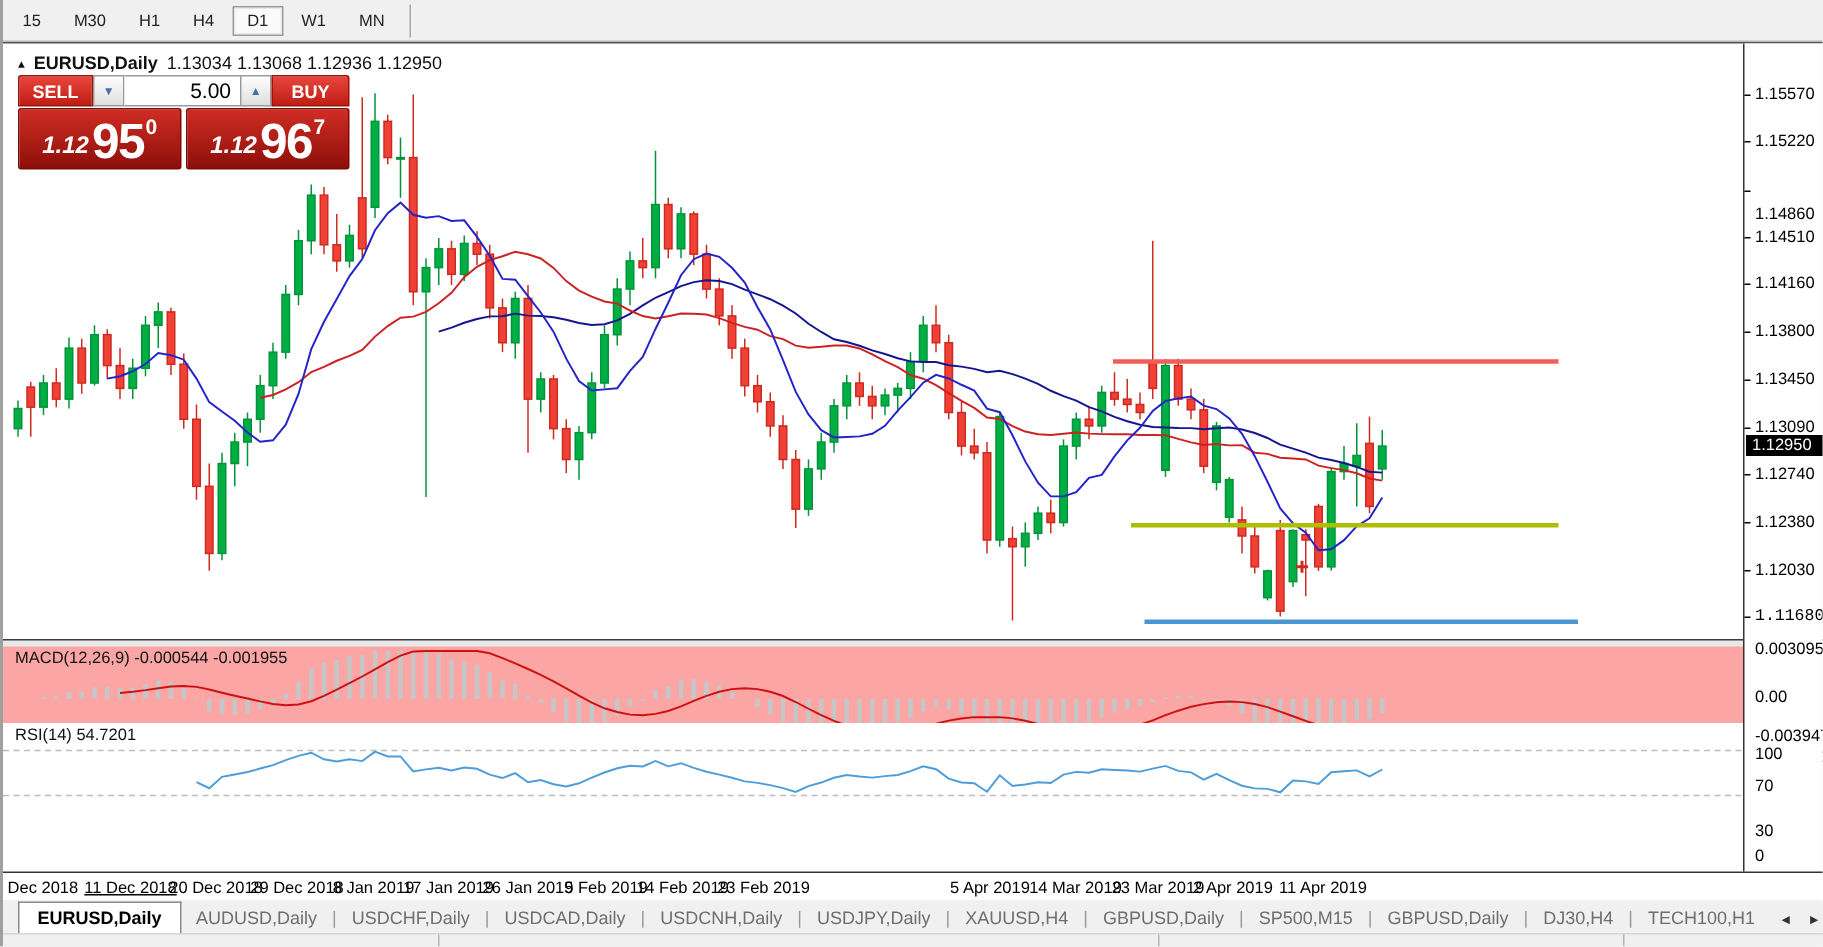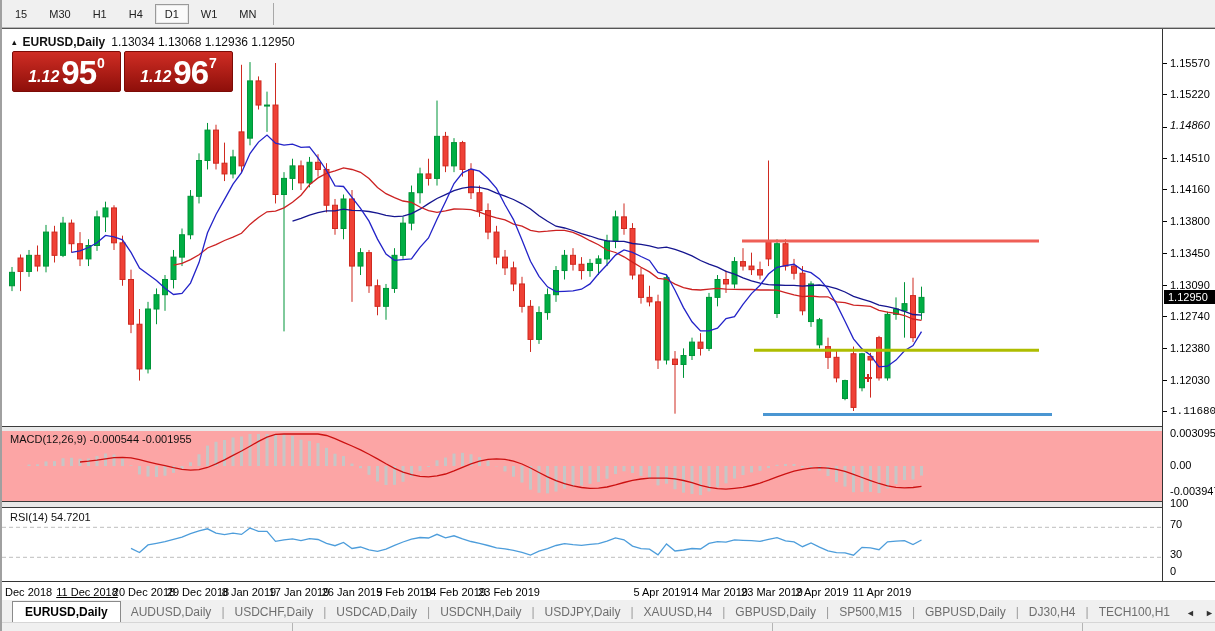--- a/index.html
+++ b/index.html
@@ -11,21 +11,21 @@
   .tb-sep{width:1px;height:22px;background:#a8a8a8;margin:0 6px;}
   
   #chartwin{position:absolute;left:0;top:28px;width:1215px;height:572px;background:#fff;border-top:1px solid #555;}
   #pricepane{position:absolute;left:0;top:2px;width:1160px;height:395px;background:#fff;}
   #title{position:absolute;left:10px;top:4px;font-size:12px;color:#111;display:flex;align-items:center;gap:6px;}
   #title .tri{font-size:9px;color:#111;}
   #title b{font-weight:bold;}
   
   .pane-sep{position:absolute;left:0;width:1215px;height:5px;background:#e9e9e9;border-top:1px solid #3c3c3c;border-bottom:1px solid #3c3c3c;}
   #macdpane{position:absolute;left:0;top:402px;width:1160px;height:70px;background:#fca5a5;}
-  #rsipane{position:absolute;left:0;top:480px;width:1160px;height:74px;background:#fff;}
+  #rsipane{position:absolute;left:0;top:453px;width:1160px;height:74px;background:#fff;}
   .ind-label{position:absolute;left:8px;top:2px;font-size:11px;color:#111;white-space:pre;}
   
   #vaxis{position:absolute;left:1160px;top:0px;width:55px;height:570px;background:#fff;border-left:1px solid #333;}
   .tick-label{position:absolute;left:7px;font-size:11px;color:#000;transform:translateY(-6px);}
   .tick-mark{position:absolute;left:0;width:4px;height:1px;background:#000;}
   .cur-tag{position:absolute;left:1px;width:52px;height:14px;background:#000;color:#fff;font-size:11px;line-height:14px;padding-left:4px;transform:translateY(-7px);}
   
   #daxis{position:absolute;left:0;top:552px;width:1215px;height:20px;background:#fff;border-top:1px solid #333;}
   .date-label{position:absolute;top:4px;font-size:11px;color:#000;transform:translateX(-50%);white-space:nowrap;}
   
@@ -296,20 +296,31 @@
           <line x1="752" y1="319.16660000000013" x2="1037" y2="319.16660000000013" stroke="#aebd00" stroke-width="3"></line>
           <line x1="761" y1="383.577799999999" x2="1050" y2="383.577799999999" stroke="#4a96d2" stroke-width="3"></line>
           <path d="M 862 346.8991999999991 H 870 M 866 342.8991999999991 V 350.8991999999991" stroke="#cf2a20" stroke-width="2" fill="none"></path>
         </svg>
       <div id="title">
         <span class="tri">▴</span>
         <b>EURUSD,Daily</b>
         <span>1.13034 1.13068 1.12936 1.12950</span>
       </div>
       <div id="trade">
+        <div class="tp-row">
+          <div id="sellbtn" class="btn-red">SELL</div>
+          <div class="spin-btn">
+              <span>▼</span>
+            </div>
+          <div id="vol">5.00</div>
+          <div class="spin-btn">
+              <span>▲</span>
+            </div>
+          <div id="buybtn" class="btn-red">BUY</div>
+        </div>
         <div class="px-tiles">
           <div class="px-tile">
             <span class="px-small">1.12</span>
             <span class="px-big">95</span>
             <span class="px-sup">0</span>
           </div>
           <div class="px-tile">
             <span class="px-small">1.12</span>
             <span class="px-big">96</span>
             <span class="px-sup">7</span>
@@ -445,21 +456,21 @@
         </svg>
       <div class="ind-label">RSI(14) 54.7201</div>
     </div>
 
     <div id="vaxis">
         <div class="tick-mark" style="top: 34px;"></div>
         <div class="tick-label" style="top: 34px;">1.15570</div>
         <div class="tick-mark" style="top: 65.311px;"></div>
         <div class="tick-label" style="top: 65.311px;">1.15220</div>
         <div class="tick-mark" style="top: 97.5166px;"></div>
-        <div class="tick-label" style="top: 96px; font-style: italic;">1.14860</div>
+        <div class="tick-label" style="top: 114px;">1.14860</div>
         <div class="tick-mark" style="top: 128.828px;"></div>
         <div class="tick-label" style="top: 128.828px;">1.14510</div>
         <div class="tick-mark" style="top: 160.139px;"></div>
         <div class="tick-label" style="top: 160.139px;">1.14160</div>
         <div class="tick-mark" style="top: 192.344px;"></div>
         <div class="tick-label" style="top: 192.344px;">1.13800</div>
         <div class="tick-mark" style="top: 223.655px;"></div>
         <div class="tick-label" style="top: 223.655px;">1.13450</div>
         <div class="tick-mark" style="top: 255.861px;"></div>
         <div class="tick-label" style="top: 255.861px;">1.13090</div>

